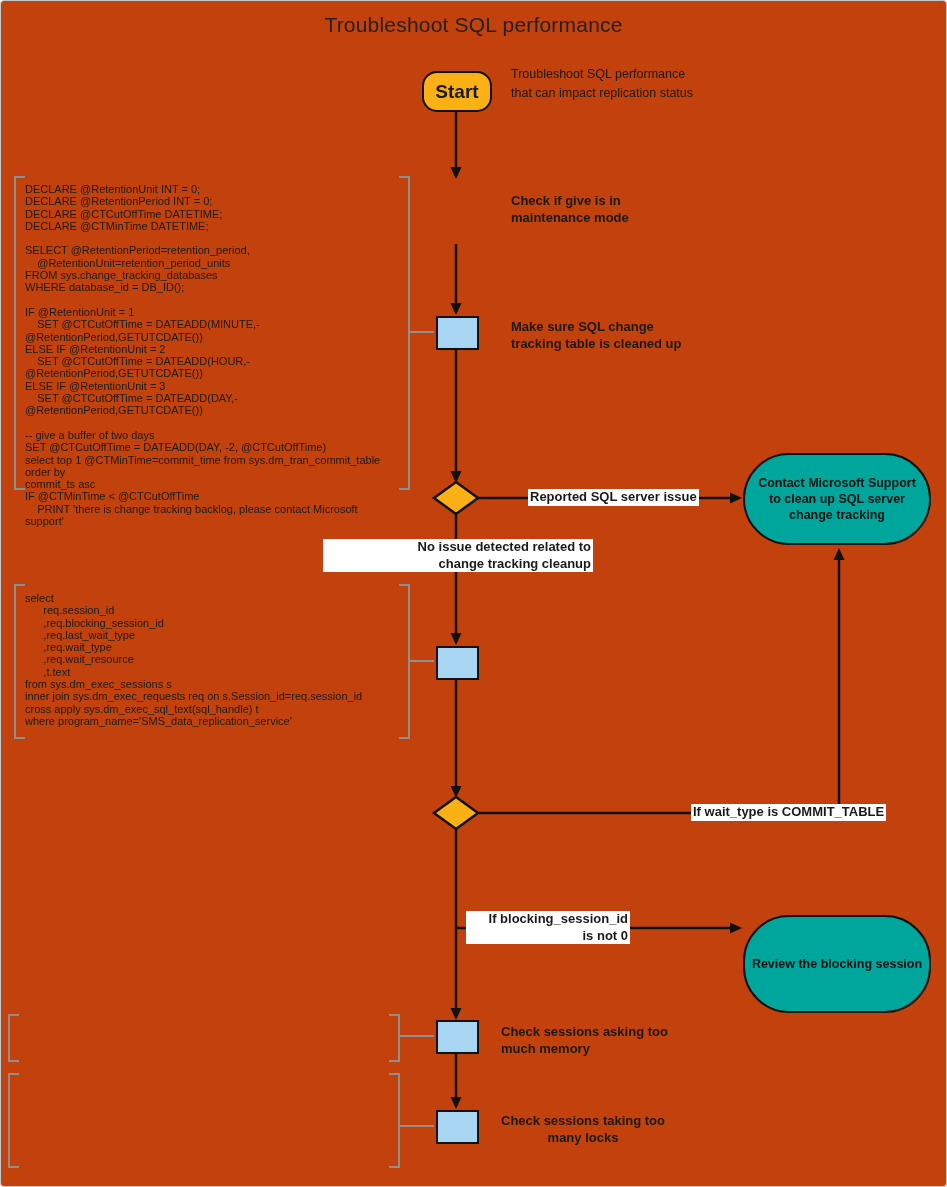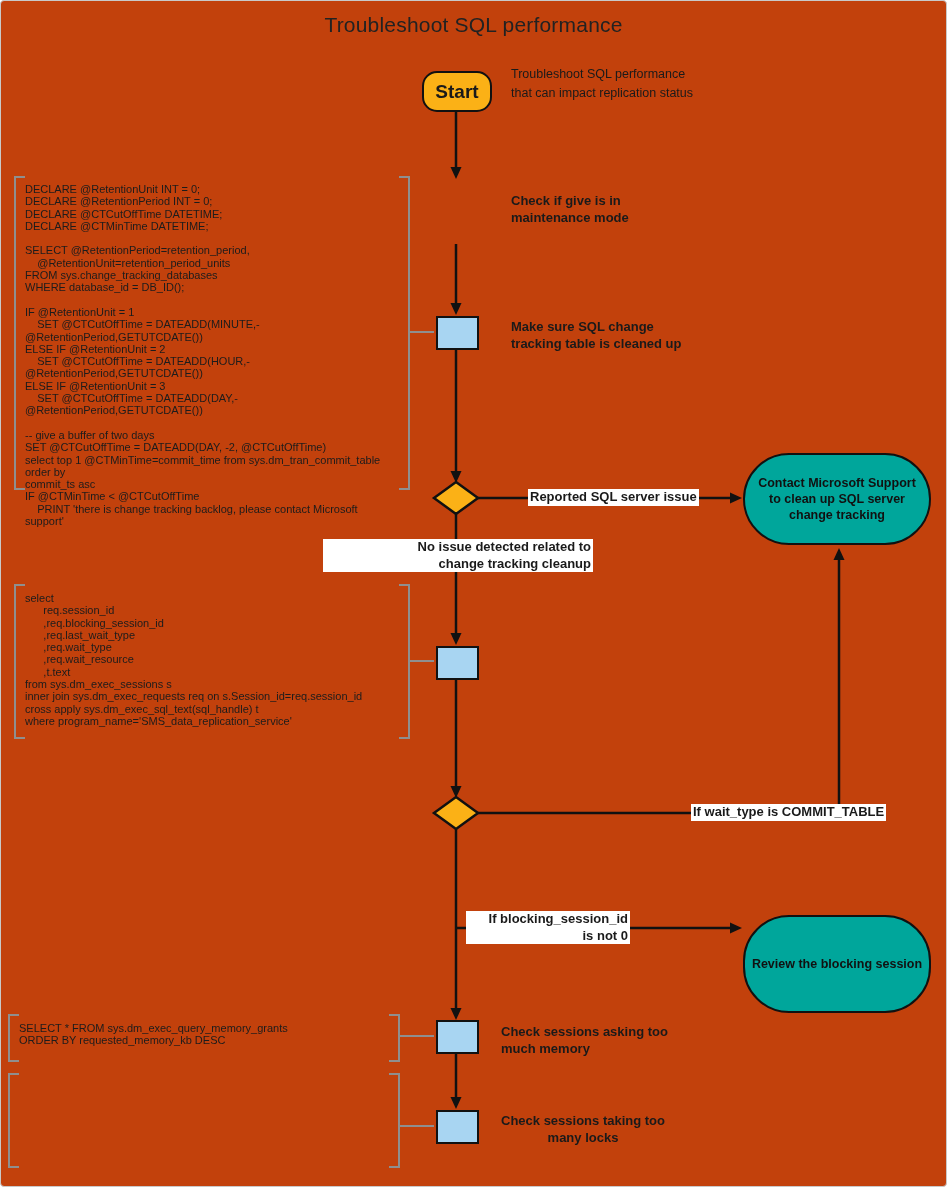--- a/index.html
+++ b/index.html
@@ -155,16 +155,14 @@
       req.session_id
       ,req.blocking_session_id
       ,req.last_wait_type
       ,req.wait_type
       ,req.wait_resource
       ,t.text
 from sys.dm_exec_sessions s
 inner join sys.dm_exec_requests req on s.Session_id=req.session_id
 cross apply sys.dm_exec_sql_text(sql_handle) t
 where program_name='SMS_data_replication_service'</div>
-  <div class="abs code" style="left:18px;top:1021px;">SELECT * FROM sys.dm_exec_query_memory_grants
-ORDER BY requested_memory_kb DESC</div>
 
 </div>
 
 </body></html>

